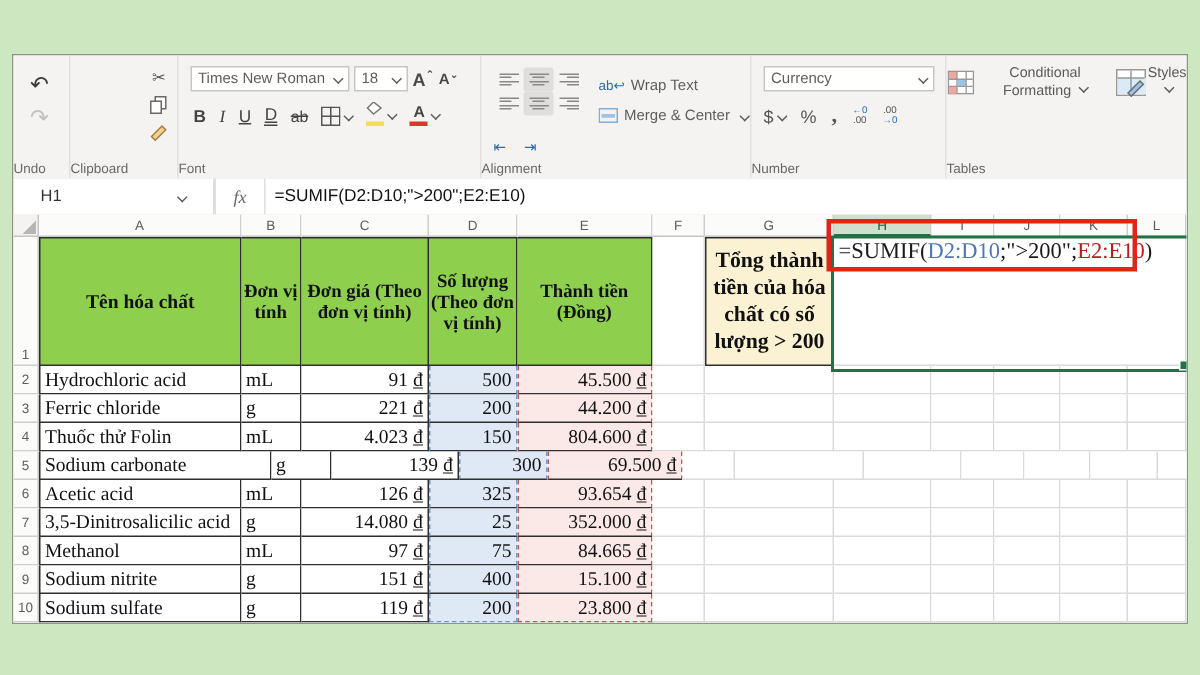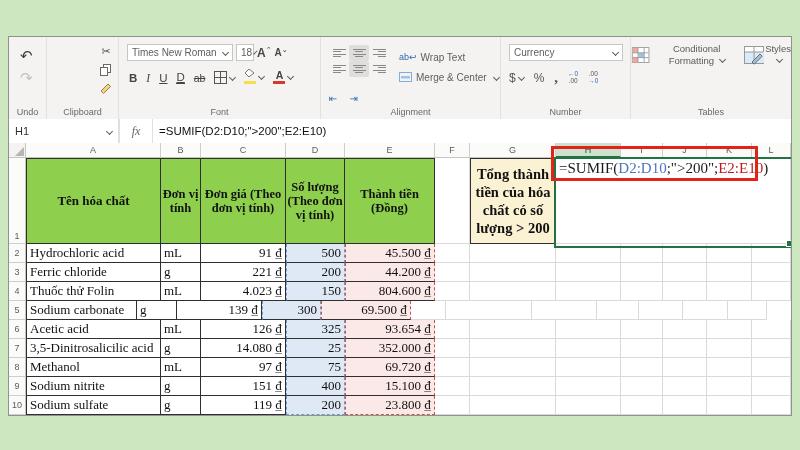--- a/index.html
+++ b/index.html
@@ -4,21 +4,21 @@
 <style>
   html,body{margin:0;padding:0;}
   body{width:800px;height:450px;background:#cde7c0;position:relative;overflow:hidden;
        font-family:"Liberation Sans","DejaVu Sans",sans-serif;}
   .window{position:absolute;left:8px;top:36px;width:784px;height:380px;background:#fff;
           border:1px solid #8d948b;box-sizing:border-box;}
   
   .ribbon{position:absolute;left:0;top:0;right:0;height:82px;background:#f5f3f2;
           border-bottom:1px solid #d4d2d0;display:flex;}
   .rgroup{position:relative;height:100%;border-right:1px solid #e3e1df;box-sizing:border-box;flex:0 0 auto;}
-  .glabel{position:absolute;bottom:2px;left:0;width:100%;text-align:center;font-size:9px;color:#6a6865;}
+  .glabel{position:absolute;bottom:2px;left:0;width:100%;text-align:left;font-size:9px;color:#6a6865;}
   .icnbtn{display:inline-flex;align-items:center;justify-content:center;color:#444;}
   .chv{display:inline-block;width:4px;height:4px;border-right:1px solid #5f5d5b;border-bottom:1px solid #5f5d5b;
        transform:rotate(45deg);margin-left:3px;vertical-align:2px;}
   .chvd{display:block;width:4px;height:4px;border-right:1px solid #5f5d5b;border-bottom:1px solid #5f5d5b;
        transform:rotate(45deg);margin:1px auto 0;}
   
   .g-undo{width:38px;}
   .undo-ic{position:absolute;left:11px;top:10px;font-size:15px;color:#3d3b39;}
   .redo-ic{position:absolute;left:11px;top:32px;font-size:15px;color:#c2c0be;}
   
@@ -57,21 +57,21 @@
   .numrow2{position:absolute;left:8px;top:32px;display:flex;gap:10px;align-items:center;font-size:12px;color:#555;}
   .dec{display:inline-flex;flex-direction:column;font-size:6.5px;line-height:1.05;color:#555;text-align:center;}
   .dec .bl{color:#2b6cb3;}
   
   .g-tab{flex:1 1 auto;border-right:none;}
   .tabwrap{position:absolute;left:0;top:6px;width:100%;display:flex;justify-content:space-evenly;}
   .bigbtn{display:flex;flex-direction:row;align-items:center;font-size:9.5px;color:#5c5a58;text-align:center;line-height:1.25;}
   
   .fbar{position:absolute;left:0;top:82px;right:0;height:24px;background:#fff;border-bottom:1px solid #cfcdcb;
         display:flex;align-items:stretch;}
-  .namebox{width:97px;display:flex;align-items:center;justify-content:space-between;padding:0 6px;
+  .namebox{width:97px;display:flex;align-items:center;justify-content:space-between;padding:0 18px;
            border-right:2px solid #e1dfdd;font-size:11px;color:#333;}
   .fxbox{width:32px;display:flex;align-items:center;justify-content:center;
          font-family:Liberation Serif, serif;font-style:italic;font-size:12px;color:#666;
          border-right:1px solid #e1dfdd;}
   .ftext{flex:1;display:flex;align-items:center;padding-left:6px;font-size:11.5px;color:#111;}
   
   .sheet{position:absolute;left:0;top:106px;right:0;bottom:0;background:#fff;overflow:hidden;}
   .grow{display:flex;}
   .cell{box-sizing:border-box;flex:0 0 auto;border-right:1px solid #dadada;border-bottom:1px solid #dadada;
         font-family:"Liberation Serif","DejaVu Serif",serif;font-size:13px;color:#111;
@@ -128,21 +128,21 @@
       </div>
       <div class="glabel">Clipboard</div>
     </div>
 
     <div class="rgroup g-font">
       <div class="fontrow1">
         <div class="selbox" style="width:106px">
           <span>Times New Roman</span>
           <span class="chv"></span>
         </div>
-        <div class="selbox" style="width:18px">
+        <div class="selbox" style="width:36px">
           <span>18</span>
           <span class="chv"></span>
         </div>
         <span class="fA">A<sup>⌃</sup></span>
         <span class="fA" style="font-size:10px">A<sup>⌄</sup></span>
       </div>
       <div class="fontrow2">
         <b>B</b>
         <i style="font-family:'Liberation Serif',serif">I</i>
         <span class="ustk">U</span>
@@ -384,21 +384,21 @@
           <div class="cell " style="width: 35px; height: 19px;"></div>
           <div class="cell " style="width: 86px; height: 19px;"></div>
           <div class="cell " style="width: 65px; height: 19px;"></div>
           <div class="cell " style="width: 42px; height: 19px;"></div>
           <div class="cell " style="width: 44px; height: 19px;"></div>
           <div class="cell " style="width: 45px; height: 19px;"></div>
           <div class="cell " style="width: 39px; height: 19px;"></div>
         </div>
         <div class="grow">
           <div class="cell rhead" style="width: 17px; height: 19px;">5</div>
-          <div class="cell tcell first" style="width: 111px; height: 19px;">Sodium carbonate</div>
+          <div class="cell tcell first" style="width: 155px; height: 19px;">Sodium carbonate</div>
           <div class="cell tcell" style="width: 40px; height: 19px;">g</div>
           <div class="cell tcell num" style="width: 85px; height: 19px;">139 ₫</div>
           <div class="cell tcell num dcol" style="width: 59px; height: 19px;">300</div>
           <div class="cell tcell num ecol" style="width: 90px; height: 19px;">69.500 ₫</div>
           <div class="cell " style="width: 35px; height: 19px;"></div>
           <div class="cell " style="width: 86px; height: 19px;"></div>
           <div class="cell " style="width: 65px; height: 19px;"></div>
           <div class="cell " style="width: 42px; height: 19px;"></div>
           <div class="cell " style="width: 44px; height: 19px;"></div>
           <div class="cell " style="width: 45px; height: 19px;"></div>
@@ -433,21 +433,21 @@
           <div class="cell " style="width: 44px; height: 19px;"></div>
           <div class="cell " style="width: 45px; height: 19px;"></div>
           <div class="cell " style="width: 39px; height: 19px;"></div>
         </div>
         <div class="grow">
           <div class="cell rhead" style="width: 17px; height: 19px;">8</div>
           <div class="cell tcell first" style="width: 135px; height: 19px;">Methanol</div>
           <div class="cell tcell" style="width: 40px; height: 19px;">mL</div>
           <div class="cell tcell num" style="width: 85px; height: 19px;">97 ₫</div>
           <div class="cell tcell num dcol" style="width: 59px; height: 19px;">75</div>
-          <div class="cell tcell num ecol" style="width: 90px; height: 19px;">69.720 ₫</div>
+          <div class="cell tcell num ecol" style="width: 90px; height: 19px;">84.665 ₫</div>
           <div class="cell " style="width: 35px; height: 19px;"></div>
           <div class="cell " style="width: 86px; height: 19px;"></div>
           <div class="cell " style="width: 65px; height: 19px;"></div>
           <div class="cell " style="width: 42px; height: 19px;"></div>
           <div class="cell " style="width: 44px; height: 19px;"></div>
           <div class="cell " style="width: 45px; height: 19px;"></div>
           <div class="cell " style="width: 39px; height: 19px;"></div>
         </div>
         <div class="grow">
           <div class="cell rhead" style="width: 17px; height: 19px;">9</div>

